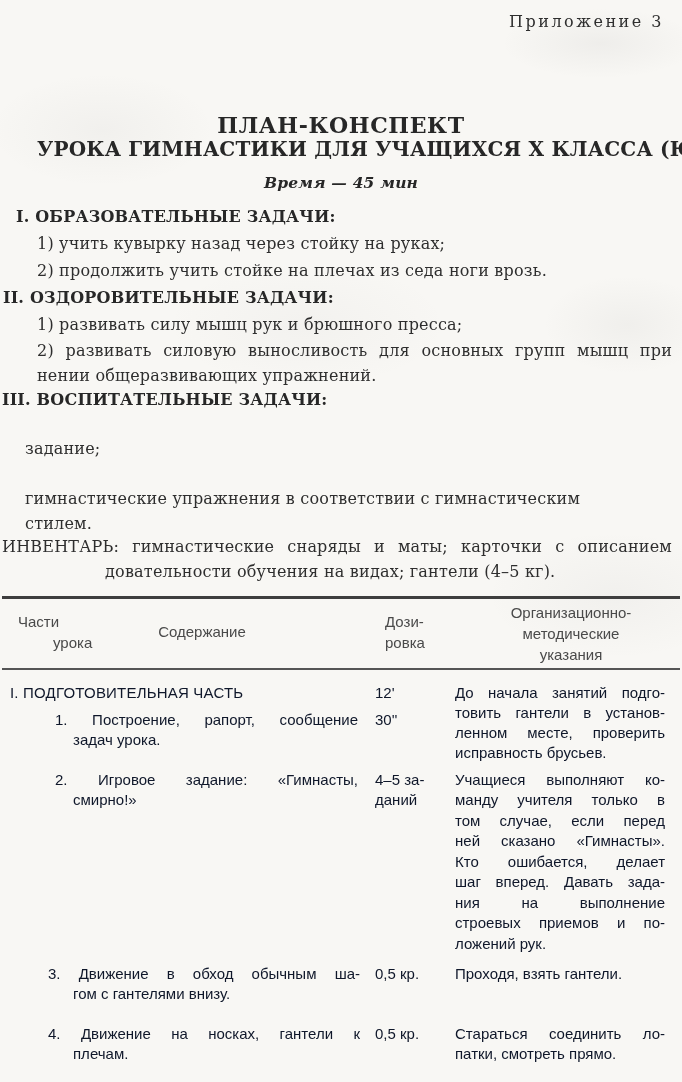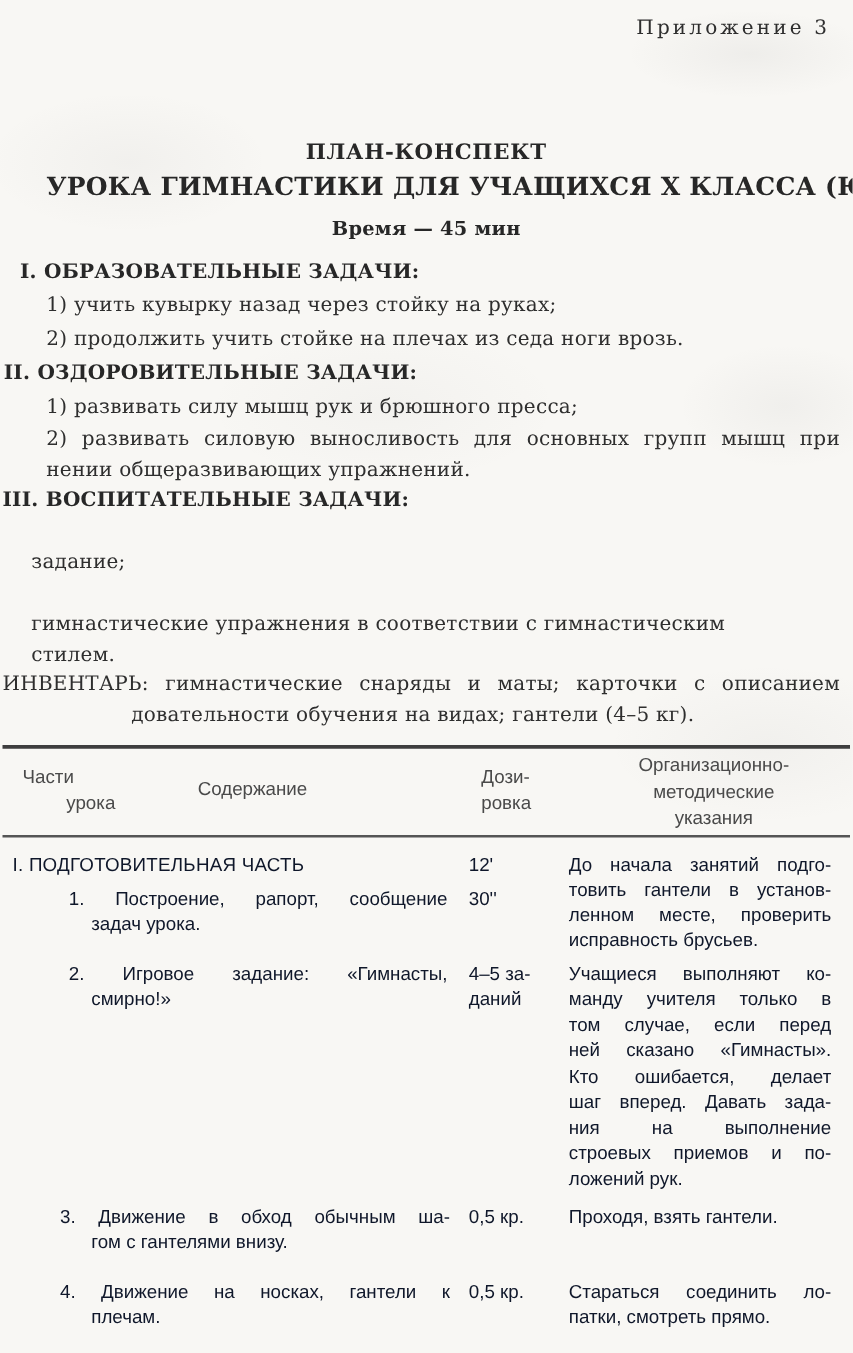--- a/index.html
+++ b/index.html
@@ -23,23 +23,23 @@
   .rule{position:absolute;left:2px;width:678px;background:#3e3e3e;}
   .hdr{color:#4a4a4a;}
 </style>
 </head>
 <body>
 
 <div class="page">
 
   <div class="line serif" style="top:12px;right:18px;letter-spacing:2.5px;">Приложение 3</div>
 
-  <div class="line serif b center" style="top:112px;font-size:17px;letter-spacing:.6px;">ПЛАН-КОНСПЕКТ</div>
+  <div class="line serif b center" style="top:112px;font-size:22px;letter-spacing:.6px;">ПЛАН-КОНСПЕКТ</div>
   <div class="line serif b center" style="top:137px;font-size:20px;letter-spacing:.2px;padding-left:37px;">УРОКА ГИМНАСТИКИ ДЛЯ УЧАЩИХСЯ X КЛАССА (ЮНОШИ)</div>
-  <div class="line serif b center" style="top:173px;font-size:15.5px;">Время — 45 мин</div>
+  <div class="line serif b center" style="top:173px;font-size:15.5px;font-style:italic;">Время — 45 мин</div>
 
   <div class="line serif b" style="top:207px;left:16px;">I. ОБРАЗОВАТЕЛЬНЫЕ ЗАДАЧИ:</div>
   <div class="line serif" style="top:234px;left:37px;">1) учить кувырку назад через стойку на руках;</div>
   <div class="line serif" style="top:261px;left:37px;">2) продолжить учить стойке на плечах из седа ноги врозь.</div>
 
   <div class="line serif b" style="top:288px;left:3px;">II. ОЗДОРОВИТЕЛЬНЫЕ ЗАДАЧИ:</div>
   <div class="line serif" style="top:315px;left:37px;">1) развивать силу мышц рук и брюшного пресса;</div>
   <div class="line serif j" style="top:341px;left:37px;width:635px;height:22px;">2) развивать силовую выносливость для основных групп мышц при выпол-</div>
   <div class="line serif" style="top:366px;left:37px;">нении общеразвивающих упражнений.</div>
 

